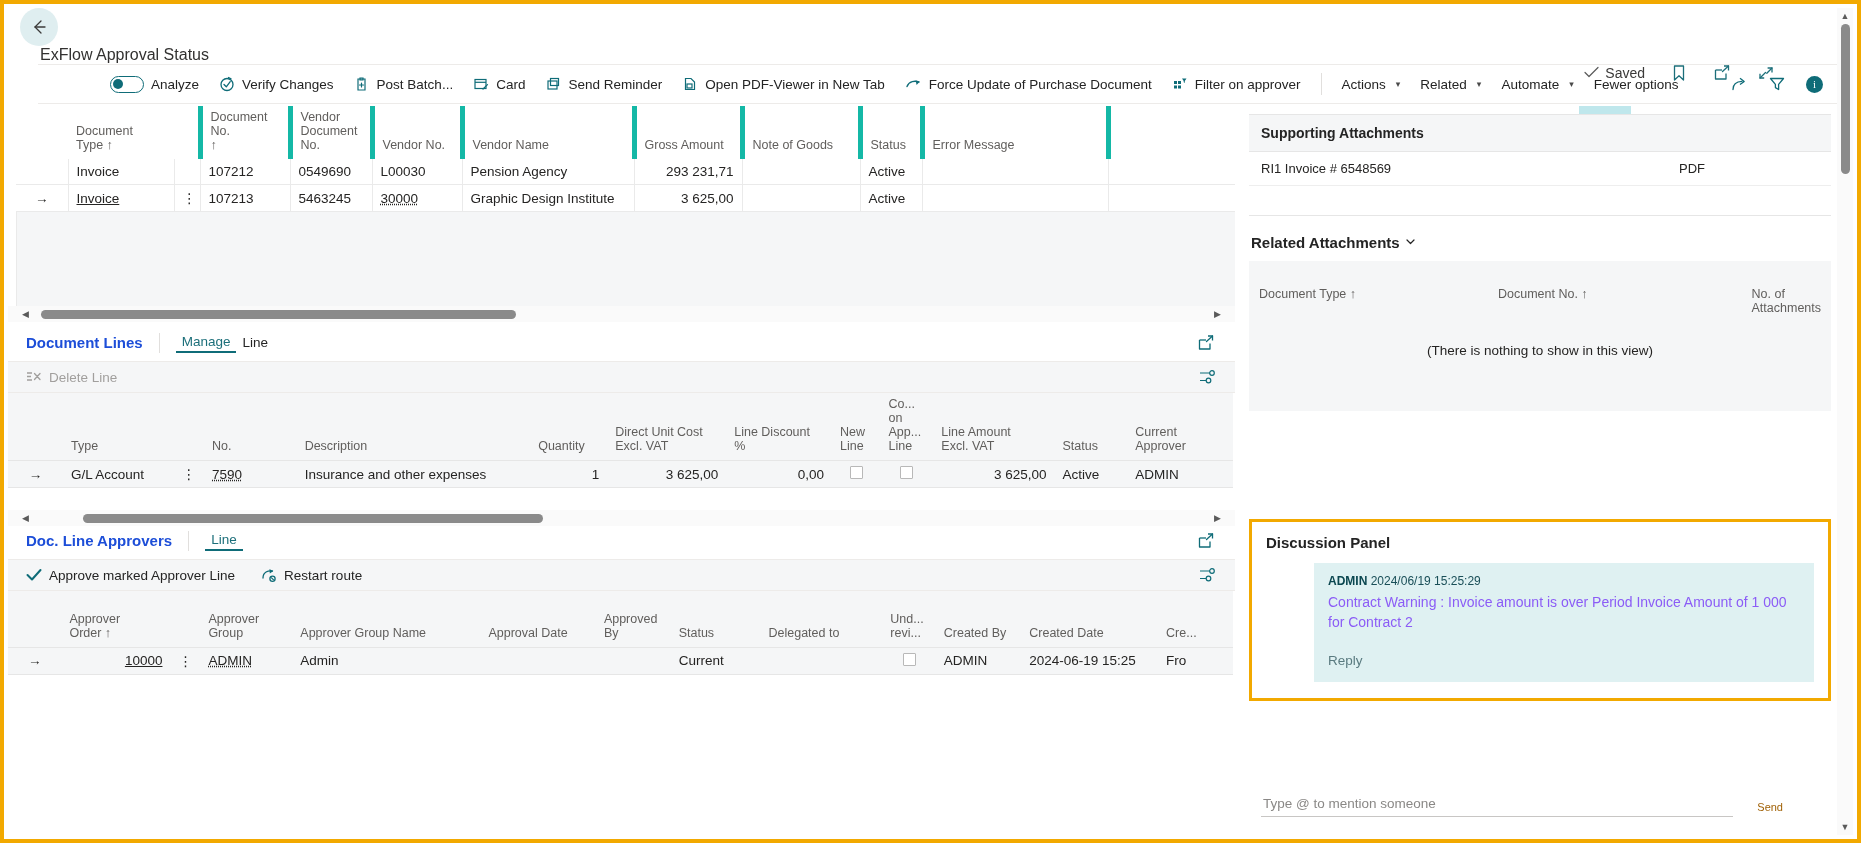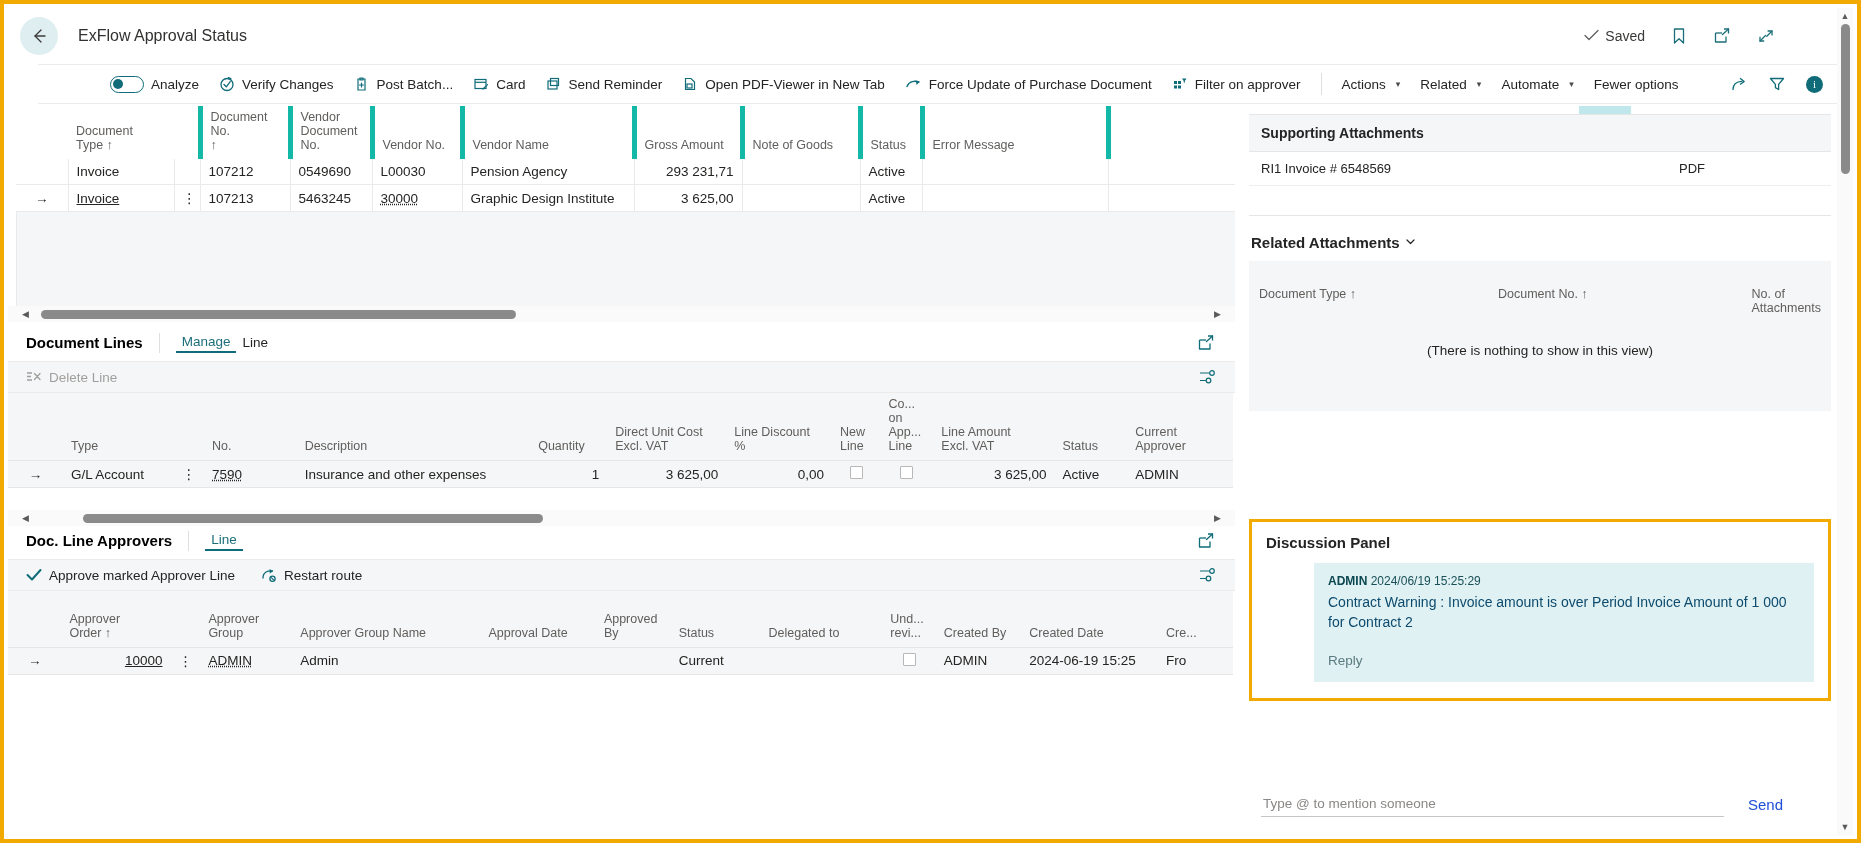--- a/index.html
+++ b/index.html
@@ -14,21 +14,21 @@
   .app {
     position:relative;
     width:1861px; height:843px;
     border:4px solid #F2A900;
     background:#fff;
     overflow:hidden;
   }
   .inner { position:absolute; inset:4px 4px 4px 4px; background:#fff; }
 
   
-  .header { height:56px; display:flex; align-items:center; padding:0 20px 0 12px; }
+  .header { height:56px; display:flex; align-items:flex-start; padding:0 20px 0 12px;flex-direction:column; }
   .back-btn {
     width:38px;height:38px;border-radius:50%;background:#dfeef0;
     display:flex;align-items:center;justify-content:center;cursor:pointer;flex:0 0 auto;
   }
   .back-btn svg { display:block; }
   .page-title { margin-left:20px; font-size:16px; color:#323130; }
   .header-right { margin-left:auto; display:flex; align-items:center; gap:26px; padding-right:58px;}
   .saved { display:flex; align-items:center; gap:6px; color:#3b3a39; font-size:14px; }
   .hicon { cursor:pointer; color:#1c6f7a; display:flex; }
 
@@ -84,21 +84,21 @@
   .blank-area{ height:94px; background:#f5f6f7; border-left:1px solid #eaeaea; }
 
   
   .hscroll { height:16px; background:#fafafa; display:flex; align-items:center; padding:0 14px; position:relative;}
   .hscroll .trk{ flex:1; height:9px; position:relative;}
   .hscroll .thumb{position:absolute;top:0;height:9px;border-radius:5px;background:#8a8a8a;}
   .arr{ color:#5a5a5a; font-size:9px; }
 
   
   .sect { display:flex; align-items:center; padding:10px 0 8px 18px; }
-  .sect-title { font-size:15px; font-weight:bold; color:#000000; }
+  .sect-title { font-size:15px; font-weight:bold; color:#1d4ed8; }
   .sect-sep { width:1px; height:20px; background:#e1dfdd; margin:0 16px; }
   .sect-tab { font-size:13.5px; color:#1c6f7a; padding:2px 6px; cursor:pointer; }
   .sect-tab.active { border-bottom:2px solid #0f6c78; }
   .sect-tab.plain { color:#242424; }
   .sect-right { margin-left:auto; padding-right:20px; color:#0f6c78; display:flex; cursor:pointer;}
   .subbar { display:flex; align-items:center; gap:26px; background:#f5f6f7; padding:7px 18px;
             border-top:1px solid #edebe9; border-bottom:1px solid #edebe9;}
   .subbar .cmd{ display:flex; align-items:center; gap:7px; font-size:13.5px; color:#242424; cursor:pointer;}
   .subbar .cmd.dis{ color:#a19f9d; }
   .subbar .cmd .ti{ color:#0f6c78; display:flex; }
@@ -128,28 +128,28 @@
   .ra-box{ background:#f5f6f7; height:150px; position:relative; }
   .ra-hdr{ display:flex; padding:26px 10px 6px 10px; font-size:12.5px; color:#605e5c;gap:44px;}
   .ra-hdr .h1{width:200px;} .ra-hdr .h2{width:215px;} .ra-hdr .h3{flex:1;text-align:left;}
   .ra-empty{ text-align:center; font-size:13.5px; color:#252423; margin-top:22px;}
 
   .disc { position:absolute; left:0; right:0; top:413px; border:3px solid #F2A900; background:#fff; }
   .disc-title{ padding:12px 14px 8px 14px; font-size:15px; font-weight:bold; color:#242424; }
   .msg { margin:4px 14px 16px 62px; background:#dff1f2; padding:11px 14px 14px 14px; }
   .msg-meta{ font-size:12px; color:#1a4f58; margin-bottom:4px;}
   .msg-meta b{ font-weight:bold; color:#0b4750; }
-  .msg-body{ font-size:14px; line-height:1.45; color:#0c4a6e; }
+  .msg-body{ font-size:14px; line-height:1.45; color:#8b5cf6; }
   .msg-reply{ margin-top:20px; font-size:13.5px; color:#5a7b80; cursor:pointer;}
 
   .composer{ position:absolute; left:12px; right:48px; bottom:18px; display:flex; align-items:flex-end; gap:24px;}
   .composer .inp{ flex:1; border:none; border-bottom:1px solid #c8c6c4; padding:4px 2px 5px 2px;
                   font-size:13.5px; color:#323130; font-family:"Liberation Sans",sans-serif; outline:none; background:transparent;}
   .composer .inp::placeholder{ color:#8a8886; }
-  .send{ color:#1d4ed8; font-size:15px; cursor:pointer; padding-bottom:4px;text-align:right;}
+  .send{ color:#a16207; font-size:11px; cursor:pointer; padding-bottom:4px;text-align:right;}
 
   
   .vsb { position:absolute; right:2px; top:0; bottom:0; width:14px; background:#fafafa;
          display:flex; flex-direction:column; align-items:center; }
   .vsb .sarr{ font-size:9px; color:#5a5a5a; padding:2px 0;}
   .vsb .vtrk{ flex:1; width:9px; position:relative; }
   .vsb .vthumb{ position:absolute; left:0; width:9px; border-radius:5px; background:#8a8a8a;}
   .outer-vsb{ position:absolute; right:0; top:0; bottom:0; width:16px; background:#fafafa;
               display:flex; flex-direction:column; align-items:center;}
 </style>

